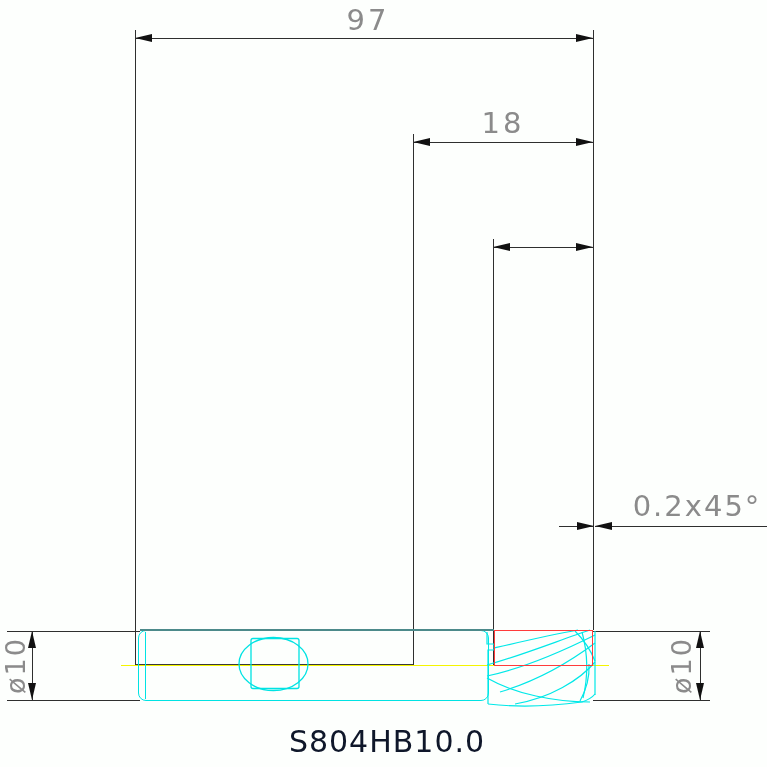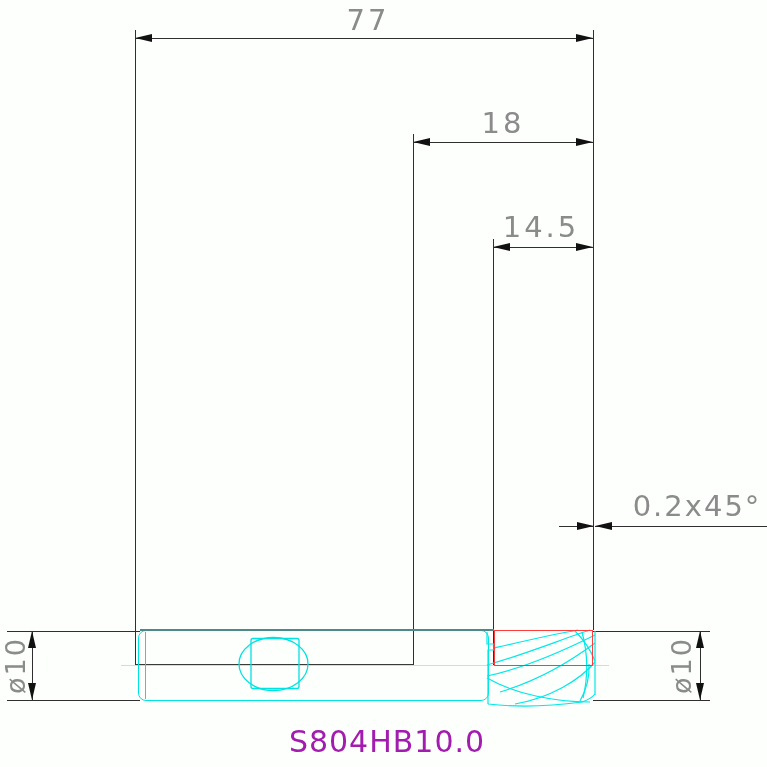--- a/index.html
+++ b/index.html
@@ -30,43 +30,42 @@
   #shank-top-edge{position:absolute;left:140px;top:629px;width:354px;height:2px;background:#4c8a8a;}
   #shank-end-face{position:absolute;left:145px;top:632px;width:1px;height:67px;background:#00e3e3;}
   #cutting-zone{
     position:absolute;left:494px;top:630px;width:99px;height:36px;
     border:1px solid #ff3b3b;box-sizing:border-box;background:transparent;
   }
   #centerline-yellow{position:absolute;left:121px;top:665px;width:488px;height:1px;background:#f5f500;}
   #centerline-dark{position:absolute;left:136px;top:664px;width:277px;height:1px;background:#3a3a3a;}
   #part-title{
     position:absolute;left:277px;top:727px;width:220px;text-align:center;
-    color:#a21caf;font-size:30px;letter-spacing:1px;line-height:1;white-space:nowrap;
+    color:#0f172a;font-size:30px;letter-spacing:1px;line-height:1;white-space:nowrap;
   }
   svg{position:absolute;}
 </style>
 </head>
 <body>
 
 <div id="canvas">
 
-  <div class="dim-text" style="left:330px;top:6px;width:76px;">77</div>
+  <div class="dim-text" style="left:330px;top:6px;width:76px;">97</div>
   <div class="hline" style="left:135px;top:38px;width:458px;"></div>
   <div class="arrow left" style="left:135px;top:34px;"></div>
   <div class="arrow right" style="left:576px;top:34px;"></div>
   <div class="vline" style="left:135px;top:30px;height:635px;"></div>
   <div class="vline" style="left:593px;top:30px;height:600px;"></div>
 
   <div class="dim-text" style="left:465px;top:109px;width:76px;">18</div>
   <div class="hline" style="left:413px;top:142px;width:180px;"></div>
   <div class="arrow left" style="left:413px;top:138px;"></div>
   <div class="arrow right" style="left:576px;top:138px;"></div>
   <div class="vline" style="left:413px;top:134px;height:531px;"></div>
 
-  <div class="dim-text" style="left:480px;top:213px;width:122px;">14.5</div>
   <div class="hline" style="left:493px;top:247px;width:100px;"></div>
   <div class="arrow left" style="left:493px;top:243px;"></div>
   <div class="arrow right" style="left:576px;top:243px;"></div>
   <div class="vline" style="left:493px;top:239px;height:427px;"></div>
 
   <div class="dim-text" style="left:622px;top:492px;width:150px;letter-spacing:2px;">0.2x45°</div>
   <div class="hline" style="left:559px;top:526px;width:34px;"></div>
   <div class="hline" style="left:595px;top:526px;width:172px;"></div>
   <div class="arrow right" style="left:577px;top:522px;"></div>
   <div class="arrow left" style="left:595px;top:522px;"></div>

